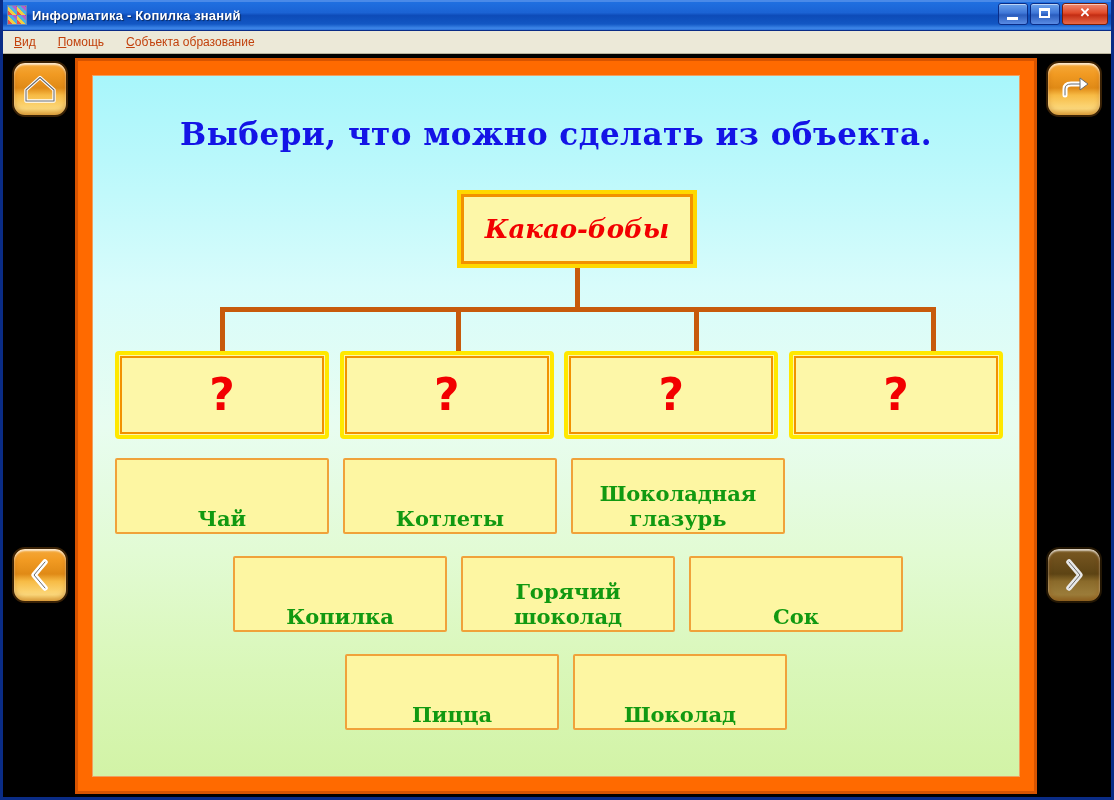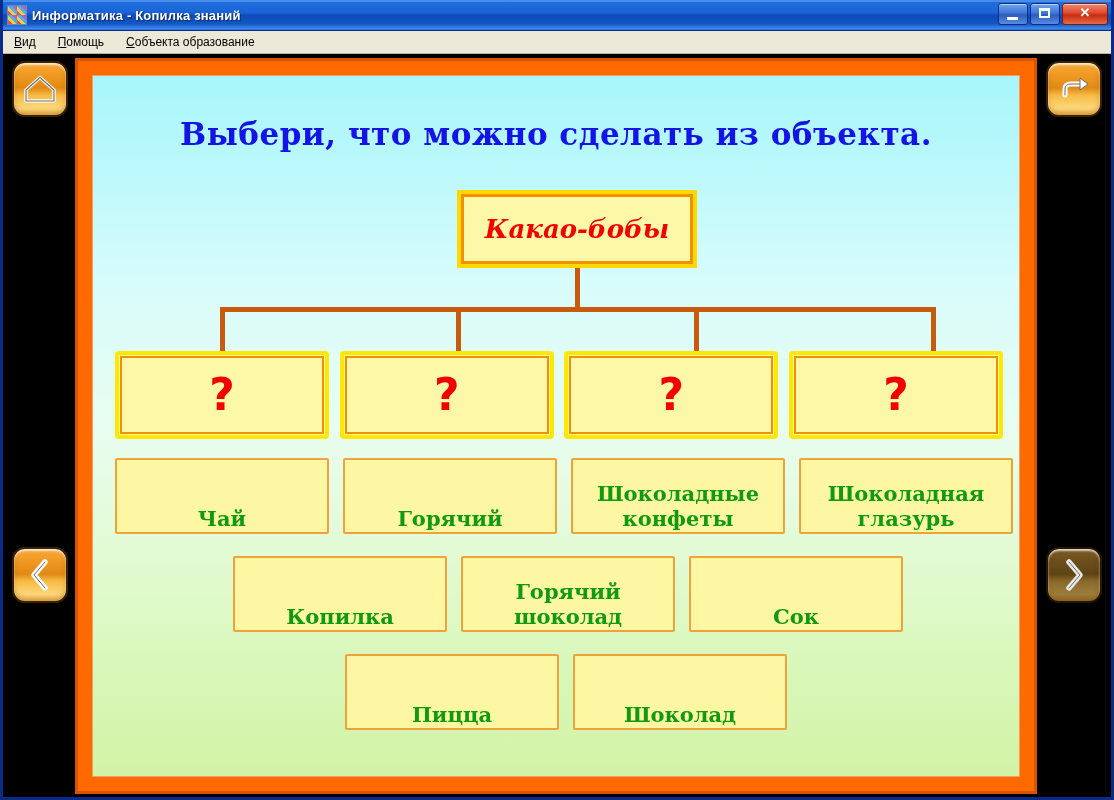--- a/index.html
+++ b/index.html
@@ -117,21 +117,21 @@
     height: 22px;
     background: #ece9d8;
     border-bottom: 1px solid #b9b49e;
     display: flex;
     align-items: center;
     padding-left: 8px;
     gap: 16px;
   }
   .menu-item {
     font-size: 12px;
-    color: #000000;
+    color: #c2410c;
     cursor: default;
     white-space: nowrap;
     padding: 1px 3px;
   }
   .menu-item .ak { text-decoration: underline; }
 
   
   #stage {
     position: absolute;
     left: 0;
@@ -399,24 +399,21 @@
           <div class="q-box">
             <span class="q-mark">?</span>
           </div>
         </div>
 
         <div class="ans-row" id="ans-row-1">
           <div class="ans-box w-big">
             <span class="ans-label">Чай</span>
           </div>
           <div class="ans-box w-big">
-            <span class="ans-label">Горячий</span>
-          </div>
-          <div class="ans-box w-big">
-            <span class="ans-label">Шоколадные конфеты</span>
+            <span class="ans-label">Котлеты</span>
           </div>
           <div class="ans-box w-big">
             <span class="ans-label">Шоколадная глазурь</span>
           </div>
         </div>
 
         <div class="ans-row" id="ans-row-2">
           <div class="ans-box w-big">
             <span class="ans-label">Копилка</span>
           </div>

